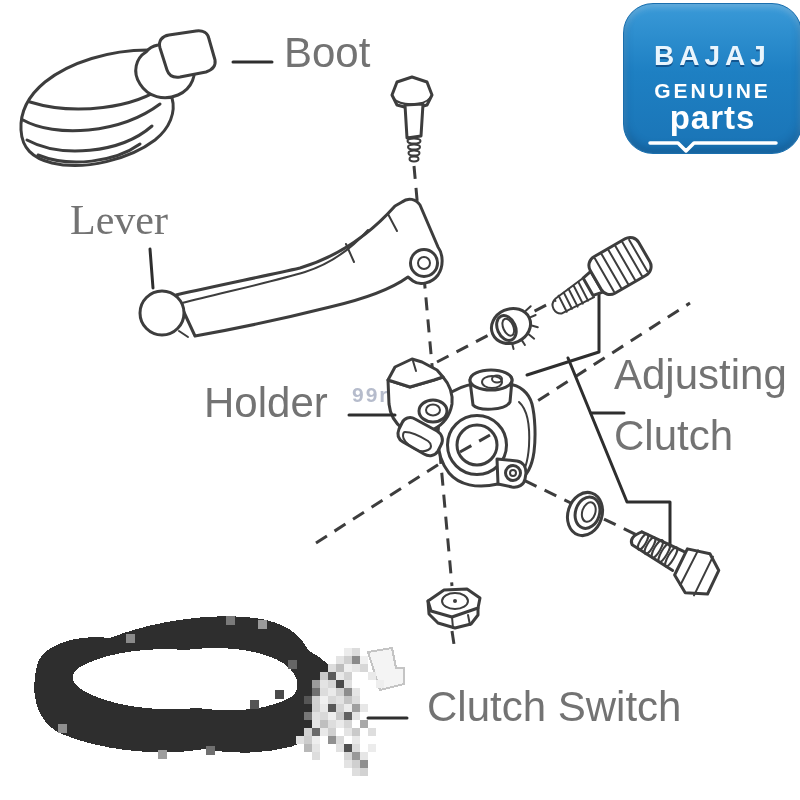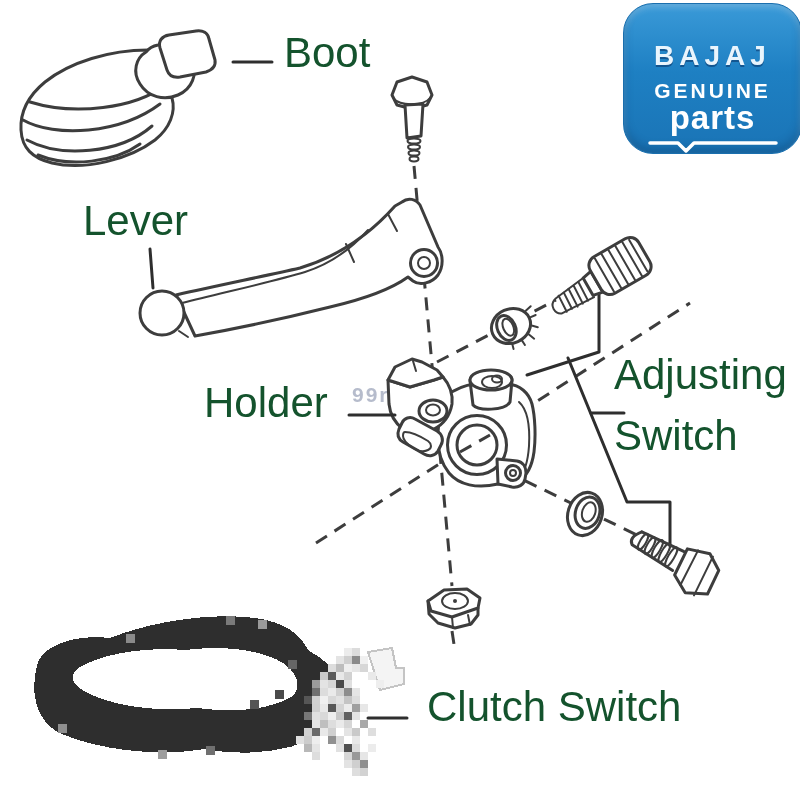--- a/index.html
+++ b/index.html
@@ -1,19 +1,19 @@
 <!DOCTYPE html>
 <html><head>
 <meta charset="utf-8">
 <style>
   html,body{margin:0;padding:0;background:#fff;}
   .stage{position:relative;width:800px;height:800px;background:#ffffff;overflow:hidden;
          font-family:"Liberation Sans",sans-serif;}
   .stage svg.diagram{position:absolute;left:0;top:0;z-index:2;}
-  .part-label{position:absolute;z-index:3;color:#14532d;font-size:42px;line-height:1.08;
+  .part-label{position:absolute;z-index:3;color:#737373;font-size:42px;line-height:1.08;
               white-space:nowrap;letter-spacing:0px;}
   .watermark{position:absolute;left:352px;top:383px;z-index:1;color:#b6bccc;font-size:21px;
              font-weight:700;letter-spacing:2px;}
   .watermark .tld{font-size:13px;color:#c6ccdc;letter-spacing:1px;}
   .badge{position:absolute;left:623px;top:3px;width:179px;height:151px;z-index:4;
          border-radius:30px;border:1px solid #1a6fae;box-sizing:border-box;
          background:linear-gradient(180deg,#3a9ad8 0%,#1e80c3 45%,#1a74b6 100%);
          box-shadow:inset 0 -5px 10px rgba(0,40,80,.28), inset 0 3px 6px rgba(255,255,255,.25);
          display:flex;flex-direction:column;align-items:center;padding-top:36px;}
   .badge .brand{color:#e9f5fd;font-size:28px;font-weight:800;letter-spacing:5px;
@@ -262,25 +262,25 @@
 
     <g>
       <path class="leader" d="M233,62 L272,62" stroke-width="4.5"></path>
       <path class="leader" d="M150,249 L153,288" stroke-width="1.8"></path>
       <path class="leader" d="M349,415 L395,415" stroke-width="2.5"></path>
       <path class="leader" d="M368,718 L407,718" stroke-width="4.5"></path>
     </g>
   </svg>
 
   <div class="part-label" style="left:284px;top:30px;">Boot</div>
-  <div class="part-label" style="left:83px;top:198px;">Lever</div>
+  <div class="part-label" style="left:70px;top:198px;font-family:Liberation Serif, serif;">Lever</div>
   <div class="part-label" style="left:204px;top:380px;text-align:right;">Holder</div>
   <div class="part-label" style="left:614px;top:352px;">
     <div style="margin-bottom:16px;text-align:center;">Adjusting</div>
-    <div>Switch</div>
+    <div>Clutch</div>
   </div>
   <div class="part-label" style="left:427px;top:684px;">Clutch Switch</div>
 
   <div class="badge">
     <div class="brand">BAJAJ</div>
     <div class="genuine">GENUINE</div>
     <div class="parts">parts</div>
     <svg width="130" height="16">
       <polyline points="2,5 30,5 38,13 46,5 128,5" fill="none" stroke="#ffffff" stroke-width="3.5" stroke-linejoin="round" stroke-linecap="round"></polyline>
     </svg>

